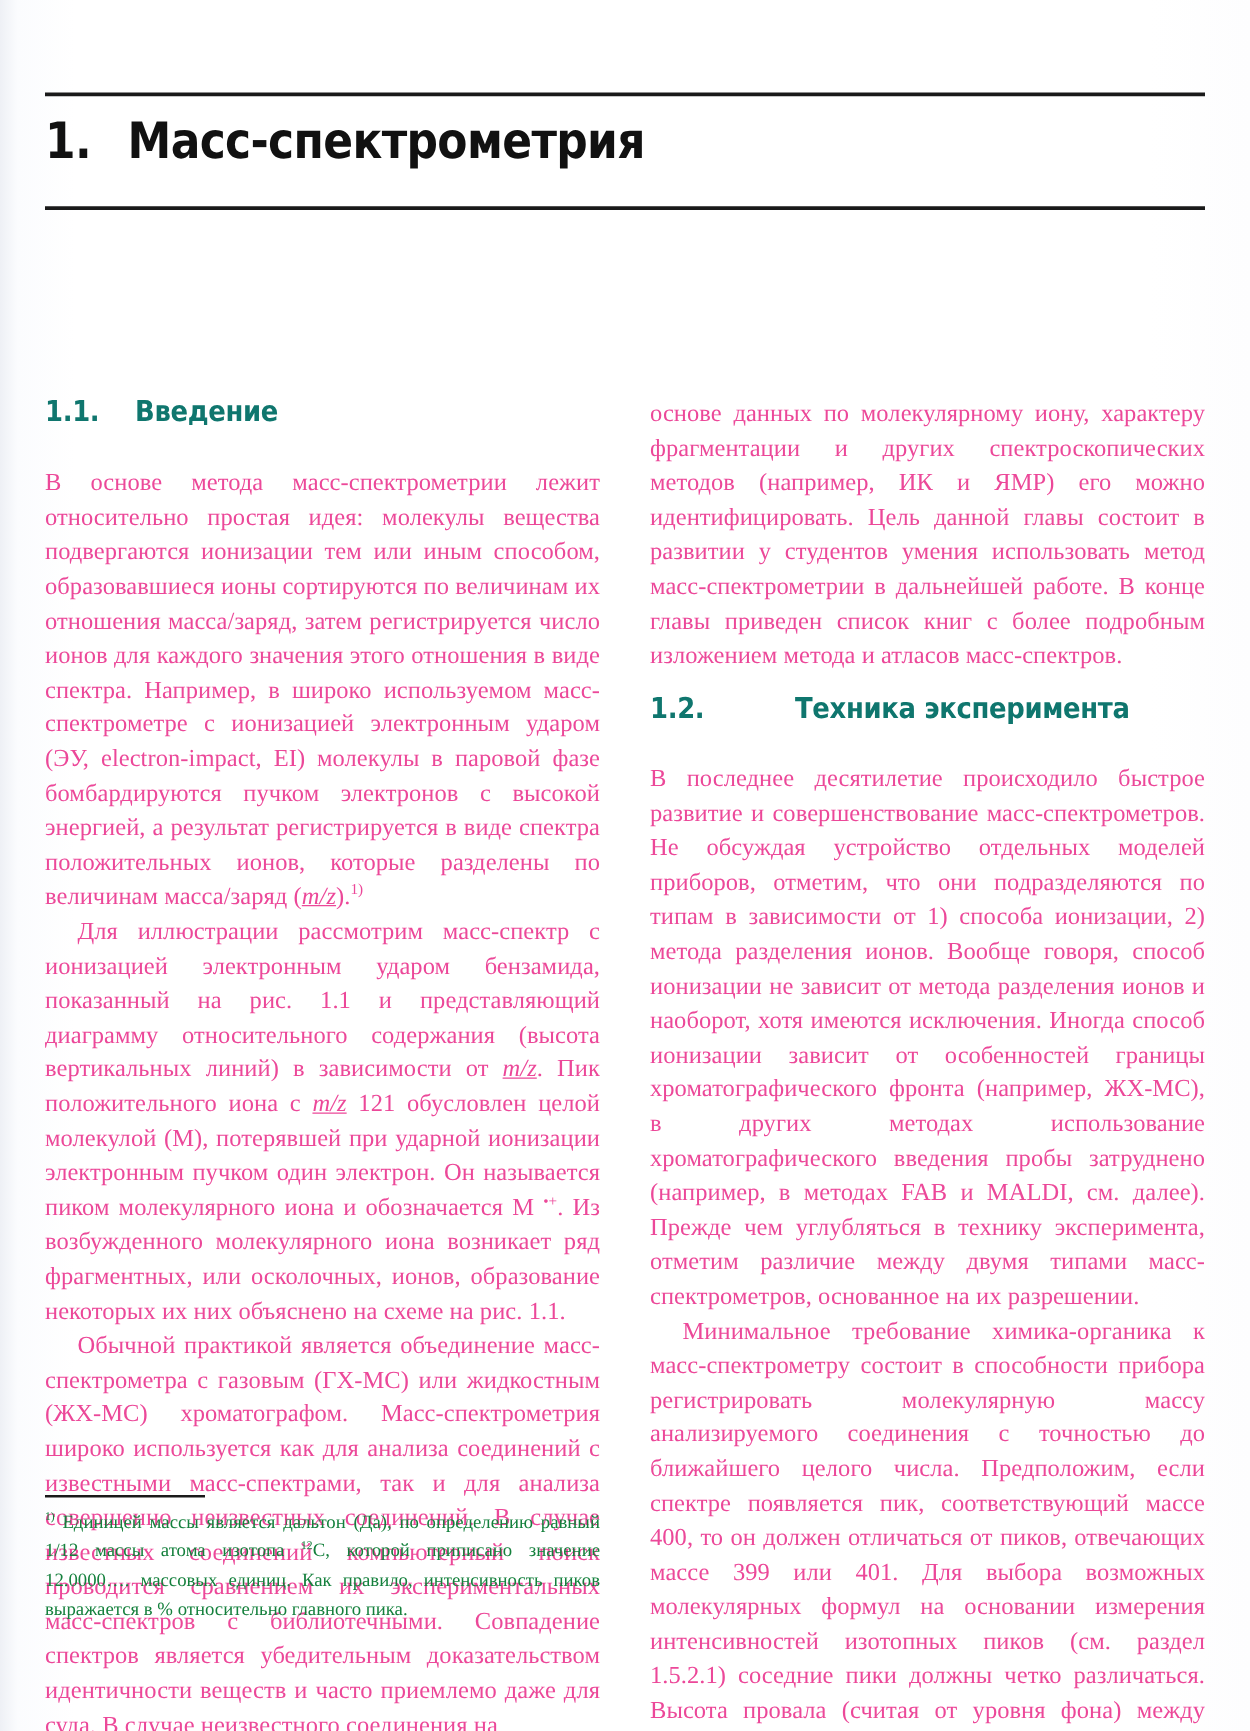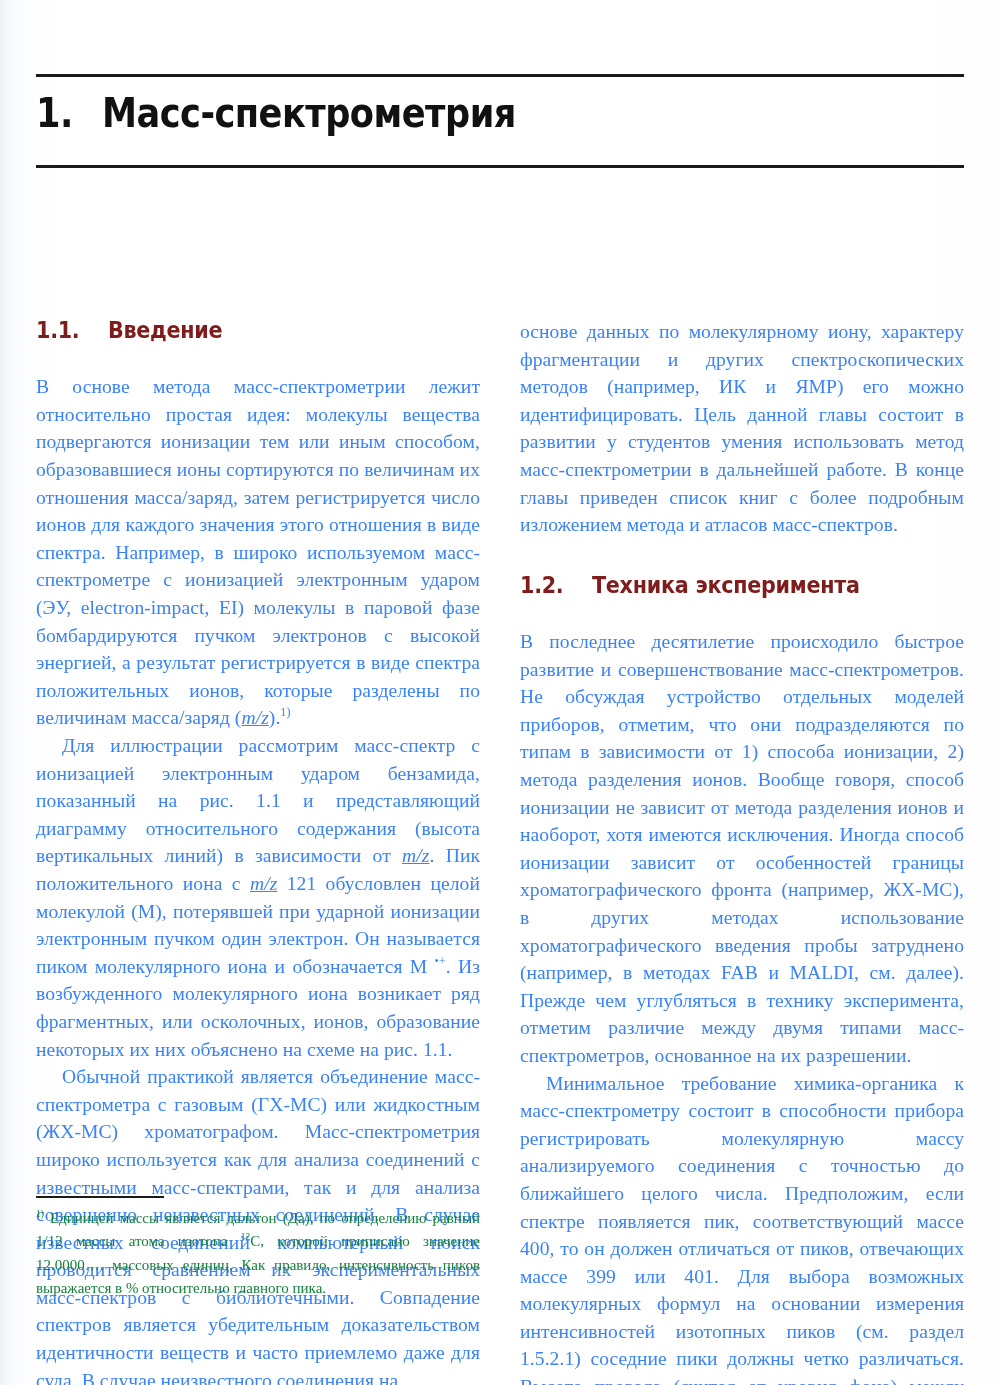--- a/index.html
+++ b/index.html
@@ -91,44 +91,44 @@
   .col-left  { left: 0px; }
   .col-right { left: 484px; }
 
   h2.section {
     margin: 0 0 30px 0;
     font-family: "DejaVu Sans", "Liberation Sans", sans-serif;
     font-weight: bold;
     font-size: 23px;
     line-height: 1.1;
     letter-spacing: -0.3px;
-    color: #7f1d1d;
+    color: #0f766e;
     display: flex;
     align-items: baseline;
   }
   h2.section .sec-num {
     width: 72px;
     flex: 0 0 72px;
     transform: scaleX(0.9);
     transform-origin: left center;
   }
   h2.section .sec-title {
     transform: scaleX(0.9);
     transform-origin: left center;
   }
-  h2.section.spaced { margin-top: 34px; }
+  h2.section.spaced { margin-top: 16px; gap: 44px; }
 
   p.body {
     margin: 0;
     font-size: 19.6px;
     line-height: 27.6px;
     text-align: justify;
     text-justify: inter-word;
     hyphens: manual;
-    color: #3b82f6;
+    color: #ec4899;
     letter-spacing: 0.05px;
   }
   p.body.indent { text-indent: 26px; }
 
   i, .ital { font-style: italic; text-decoration: underline; }
 
   sup {
     font-size: 0.62em;
     vertical-align: super;
     line-height: 0;

